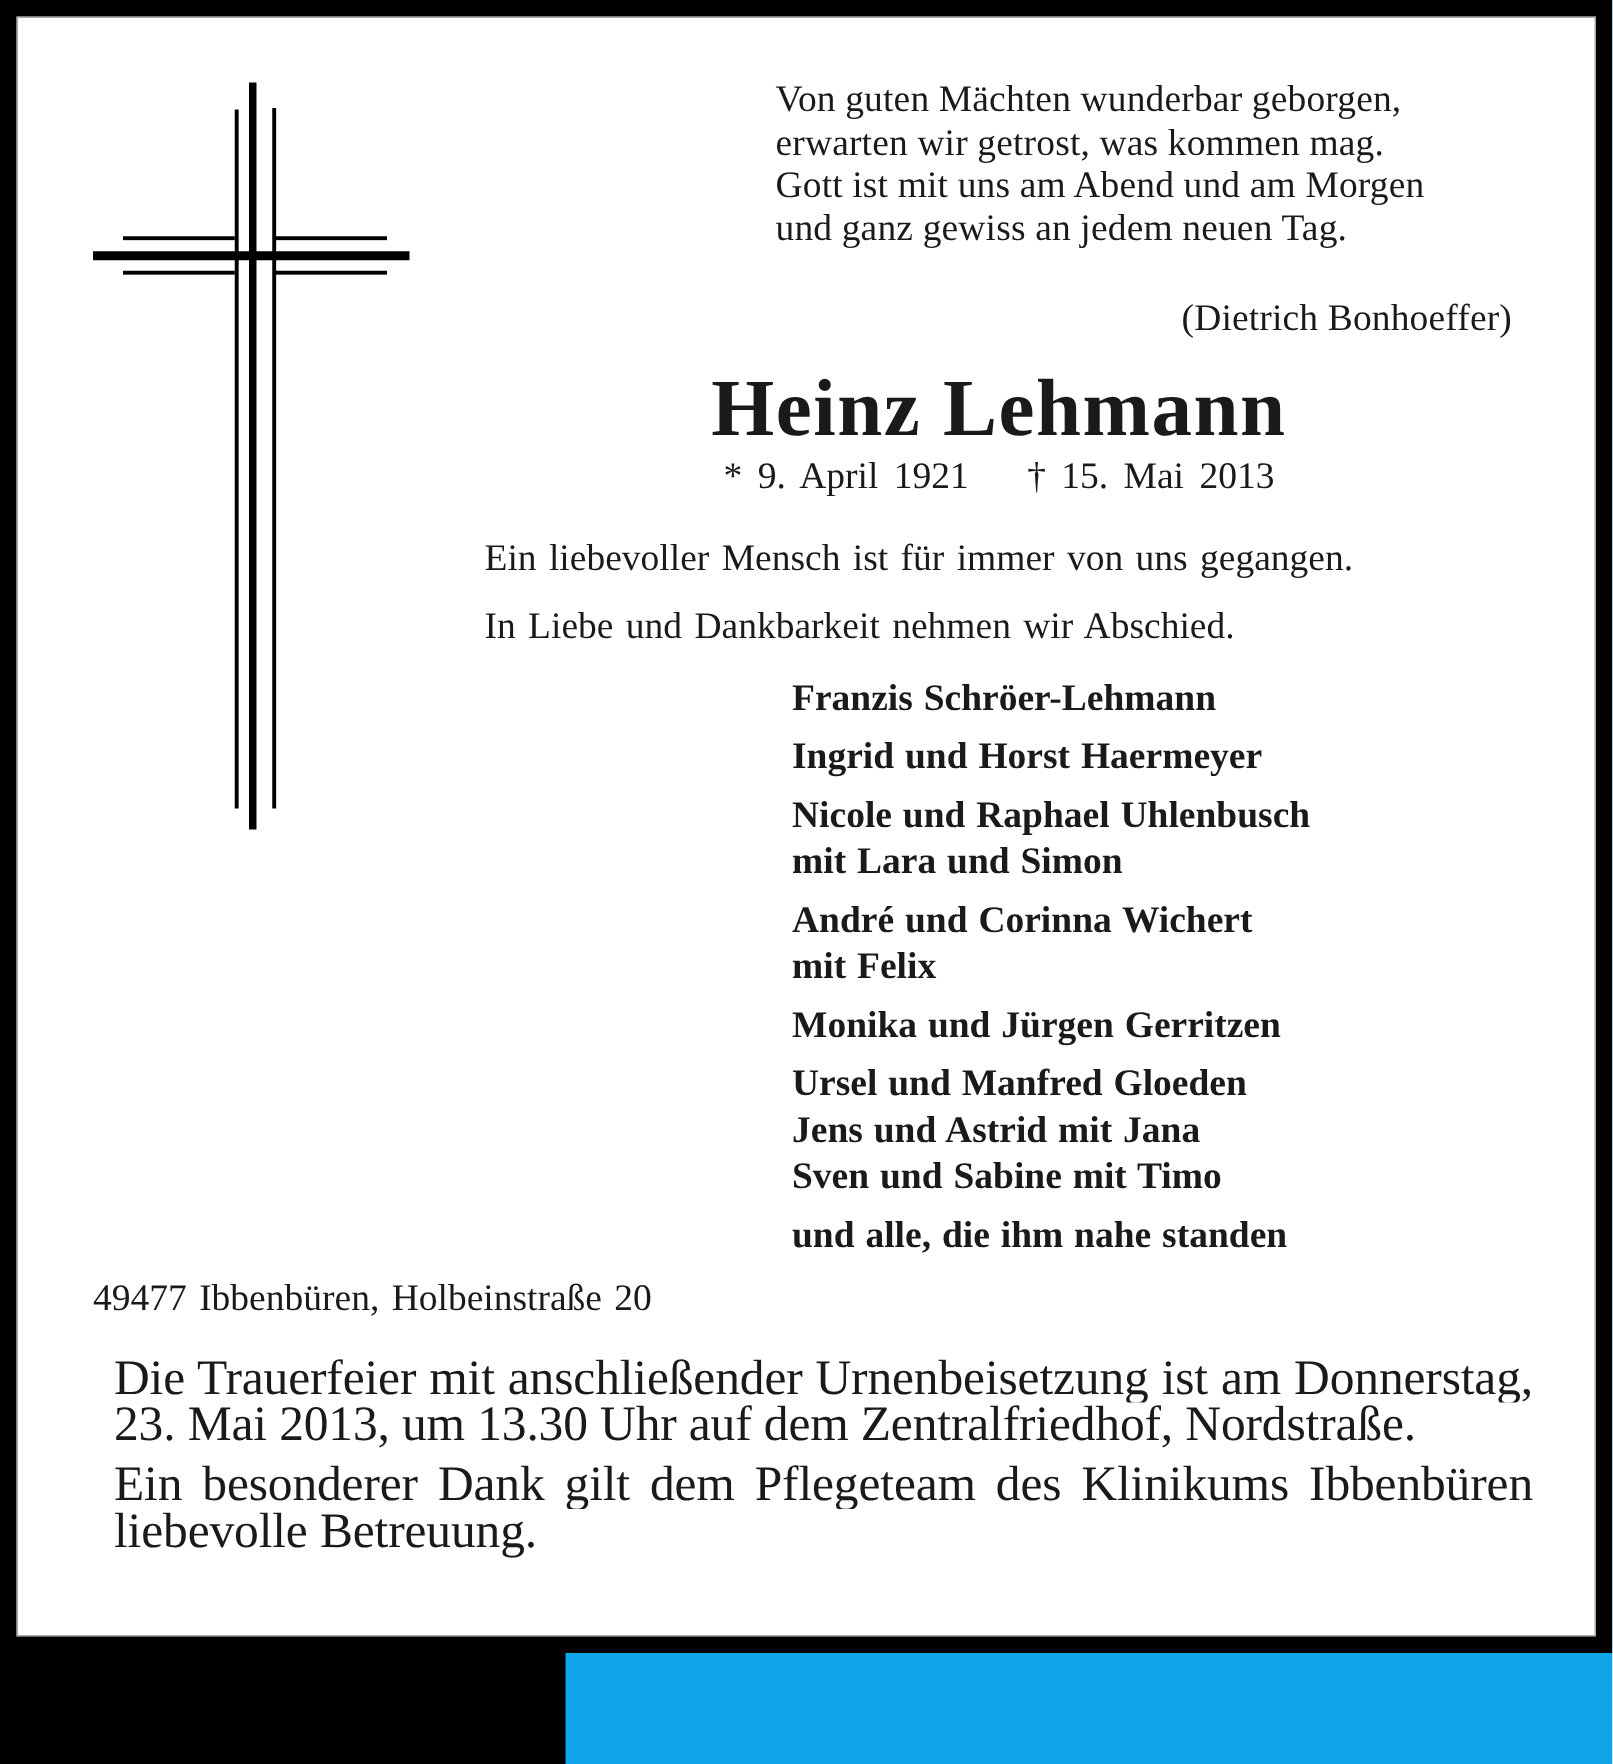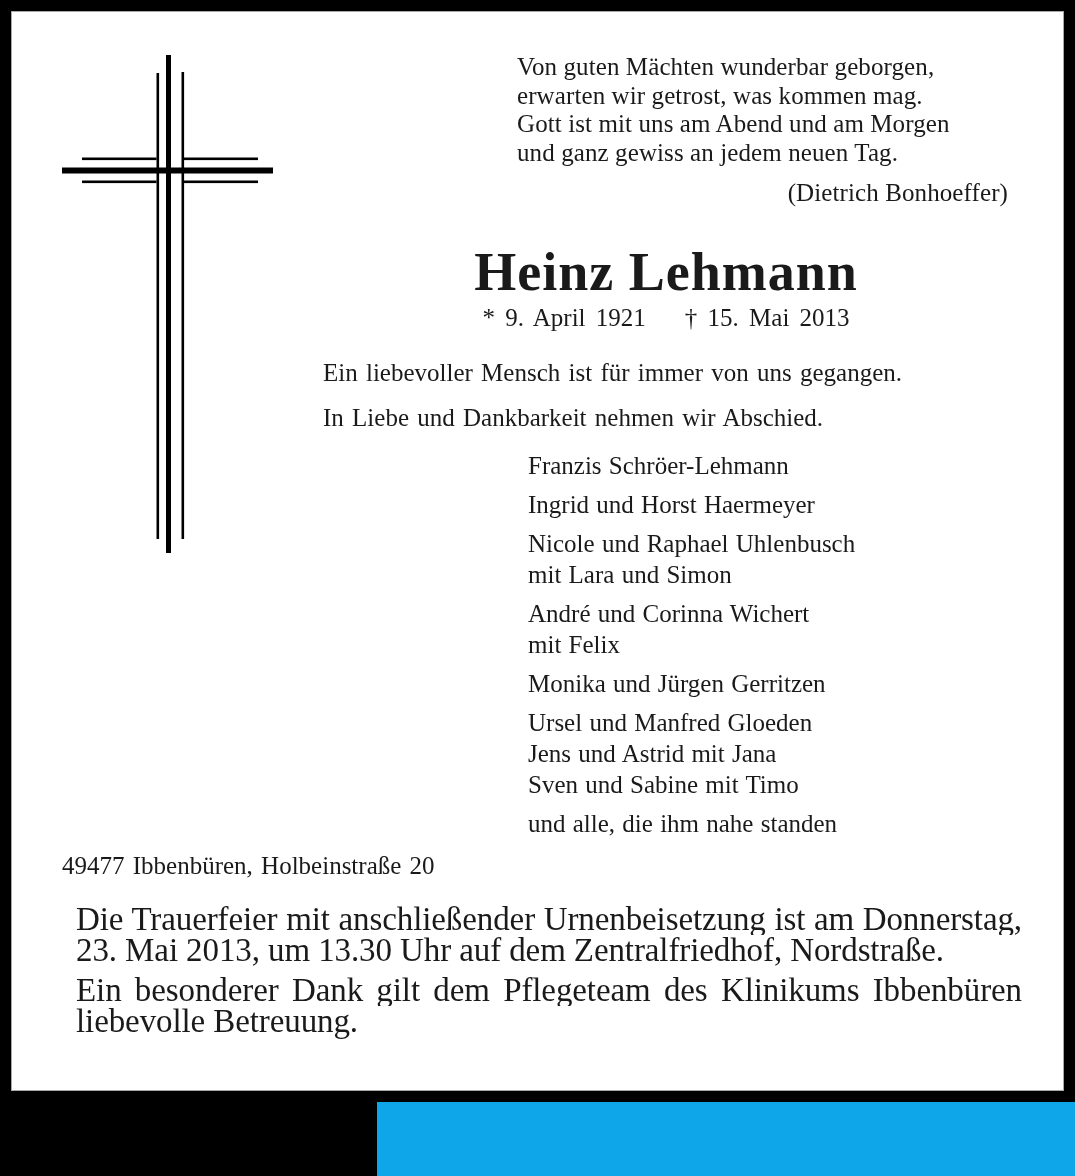--- a/index.html
+++ b/index.html
@@ -30,21 +30,21 @@
   
   .cross { position: absolute; left: 0; top: 0; }
 
   
   .quote {
     left: 517px; top: 53px; width: 491px;
     font-size: 25px; line-height: 28.5px;
     letter-spacing: 0.1px;
   }
   .quote .attribution {
-    margin-top: 12px;
+    margin-top: 32px;
     text-align: right;
   }
 
   
   .name {
     left: 323px; top: 243px; width: 686px;
     text-align: center;
     font-size: 54px; line-height: 58px;
     font-weight: bold;
     letter-spacing: 1px;
@@ -63,21 +63,21 @@
     word-spacing: 2px;
     white-space: nowrap;
   }
   .farewell-1 { left: 323px; top: 358px; }
   .farewell-2 { left: 323px; top: 403px; }
 
   
   .mourners {
     left: 528px; top: 450px; width: 460px;
     font-size: 25px; line-height: 31px;
-    font-weight: normal;
+    font-weight: bold;
     word-spacing: 1px;
   }
   .mourner-group { margin: 0 0 8px 0; }
   .mourner-line { white-space: nowrap; }
 
   
   .address {
     left: 62px; top: 851px;
     font-size: 25px; line-height: 30px;
     word-spacing: 2px;

